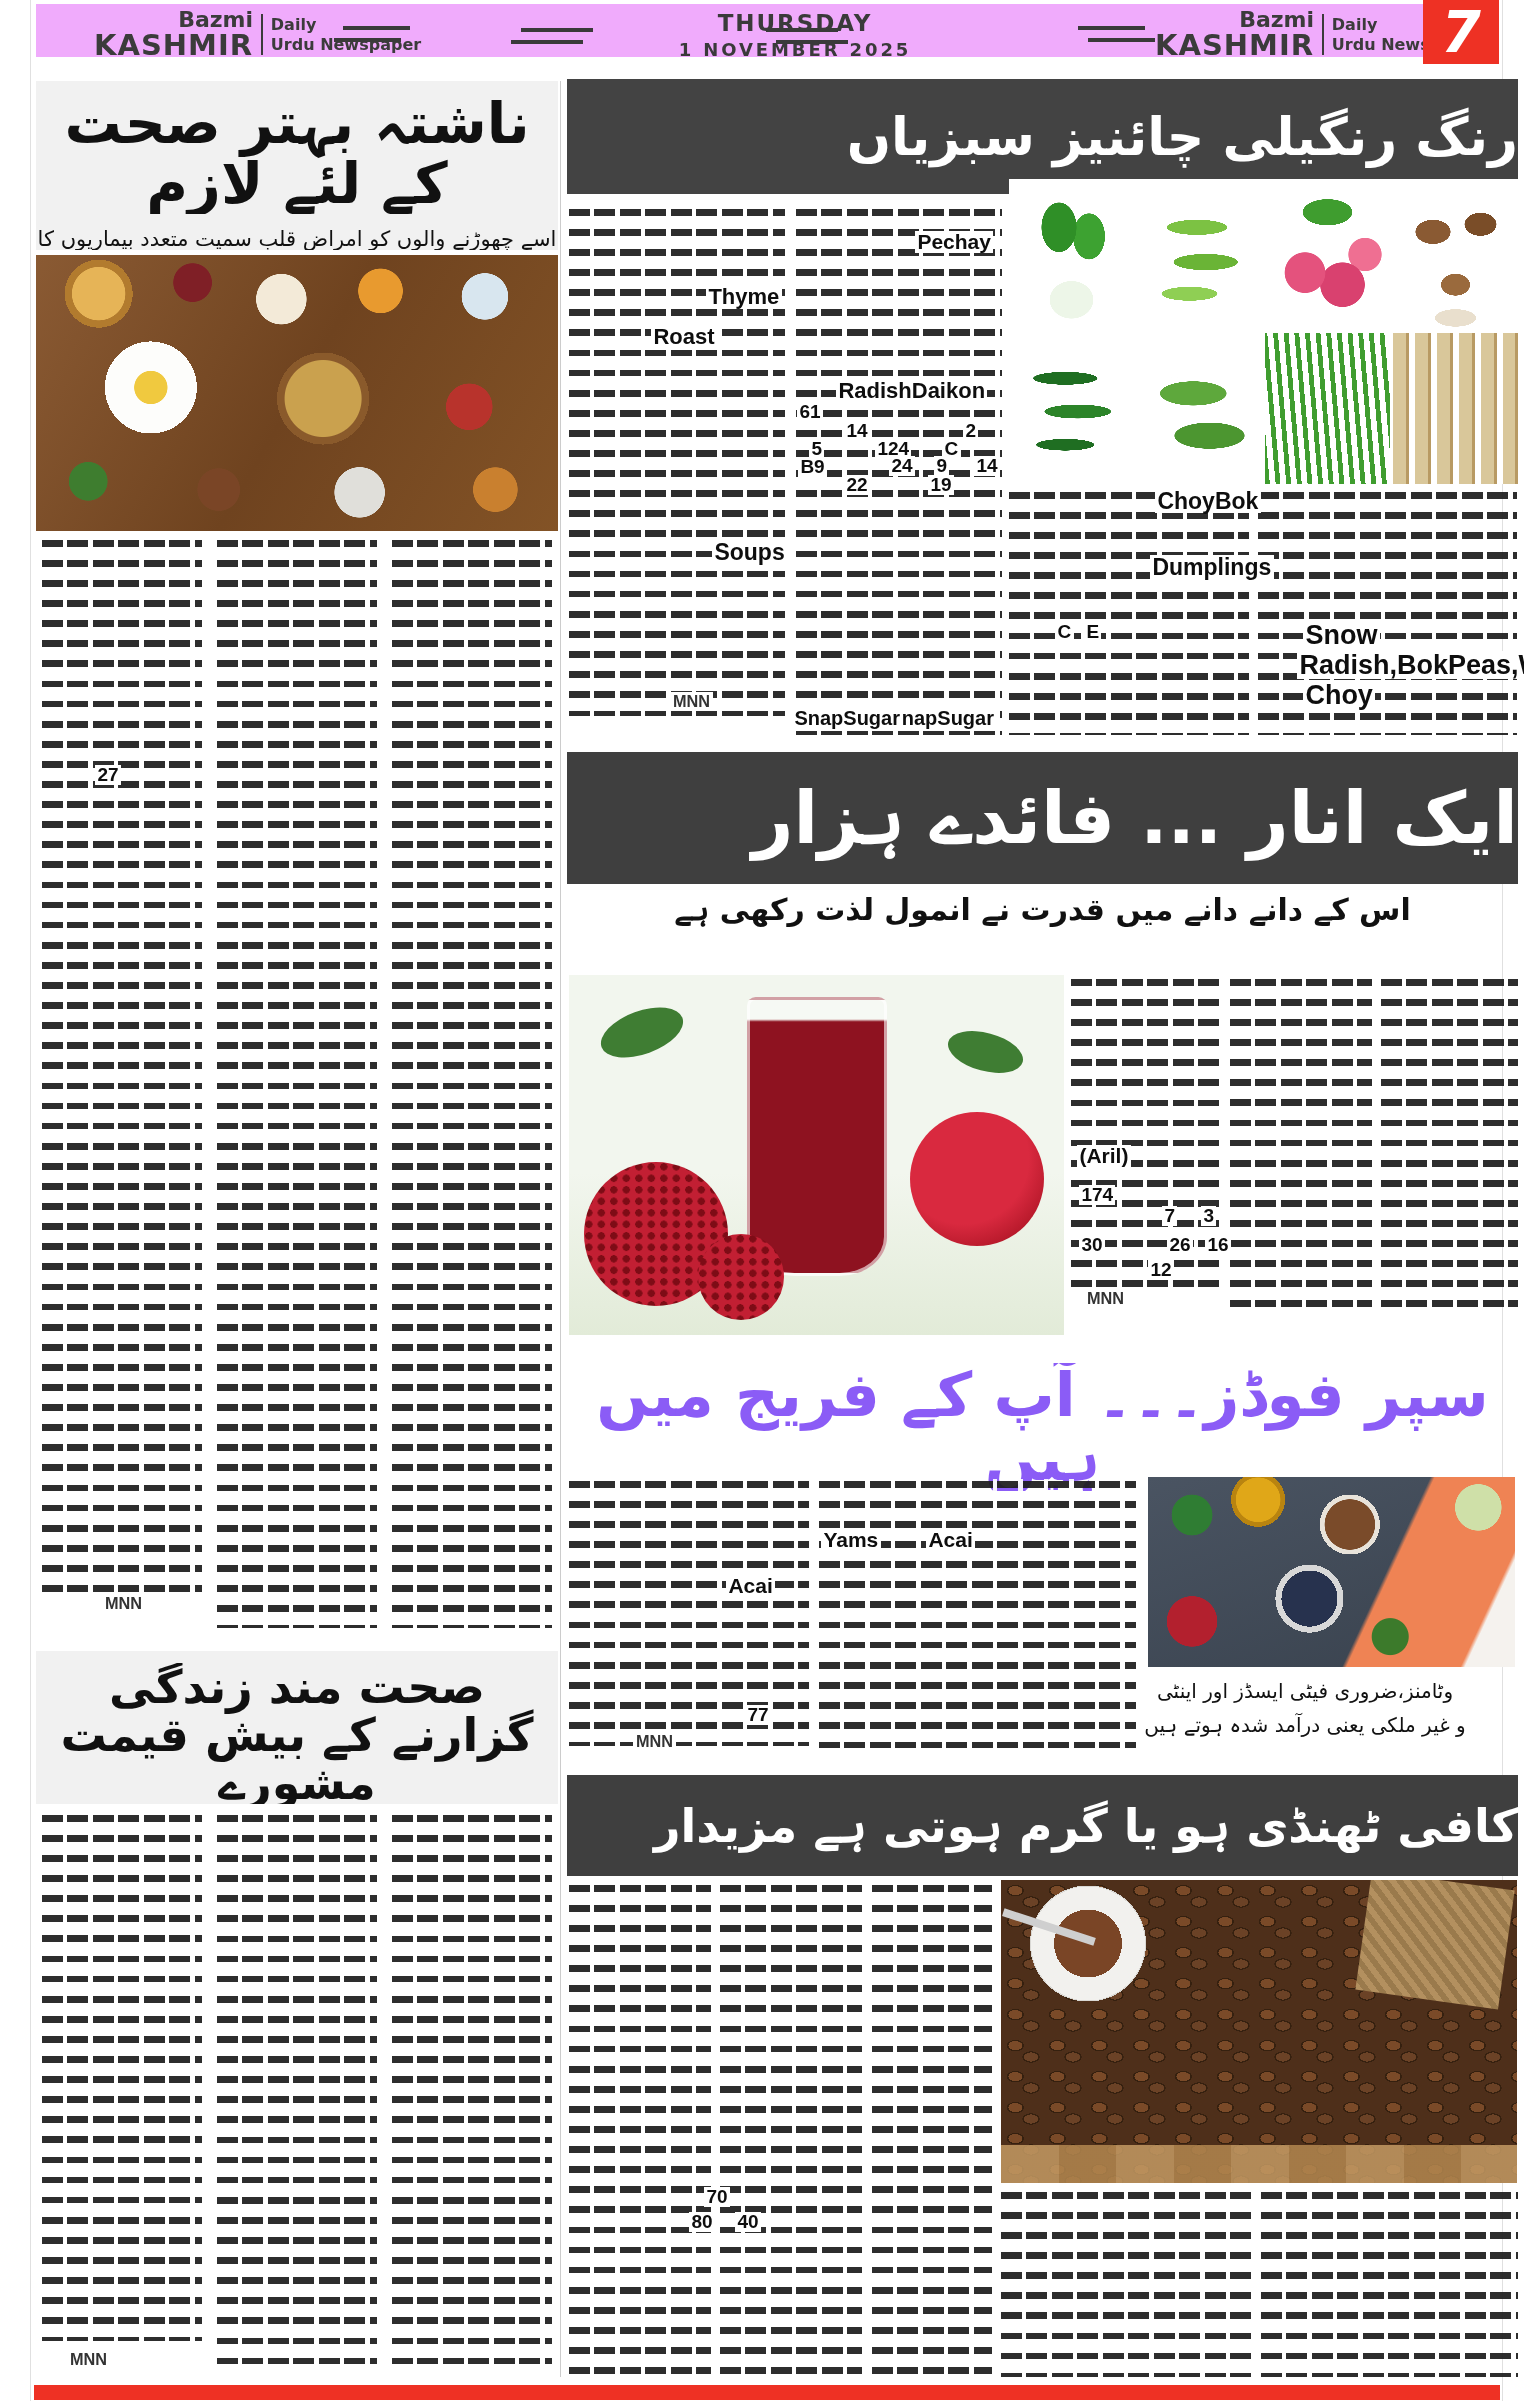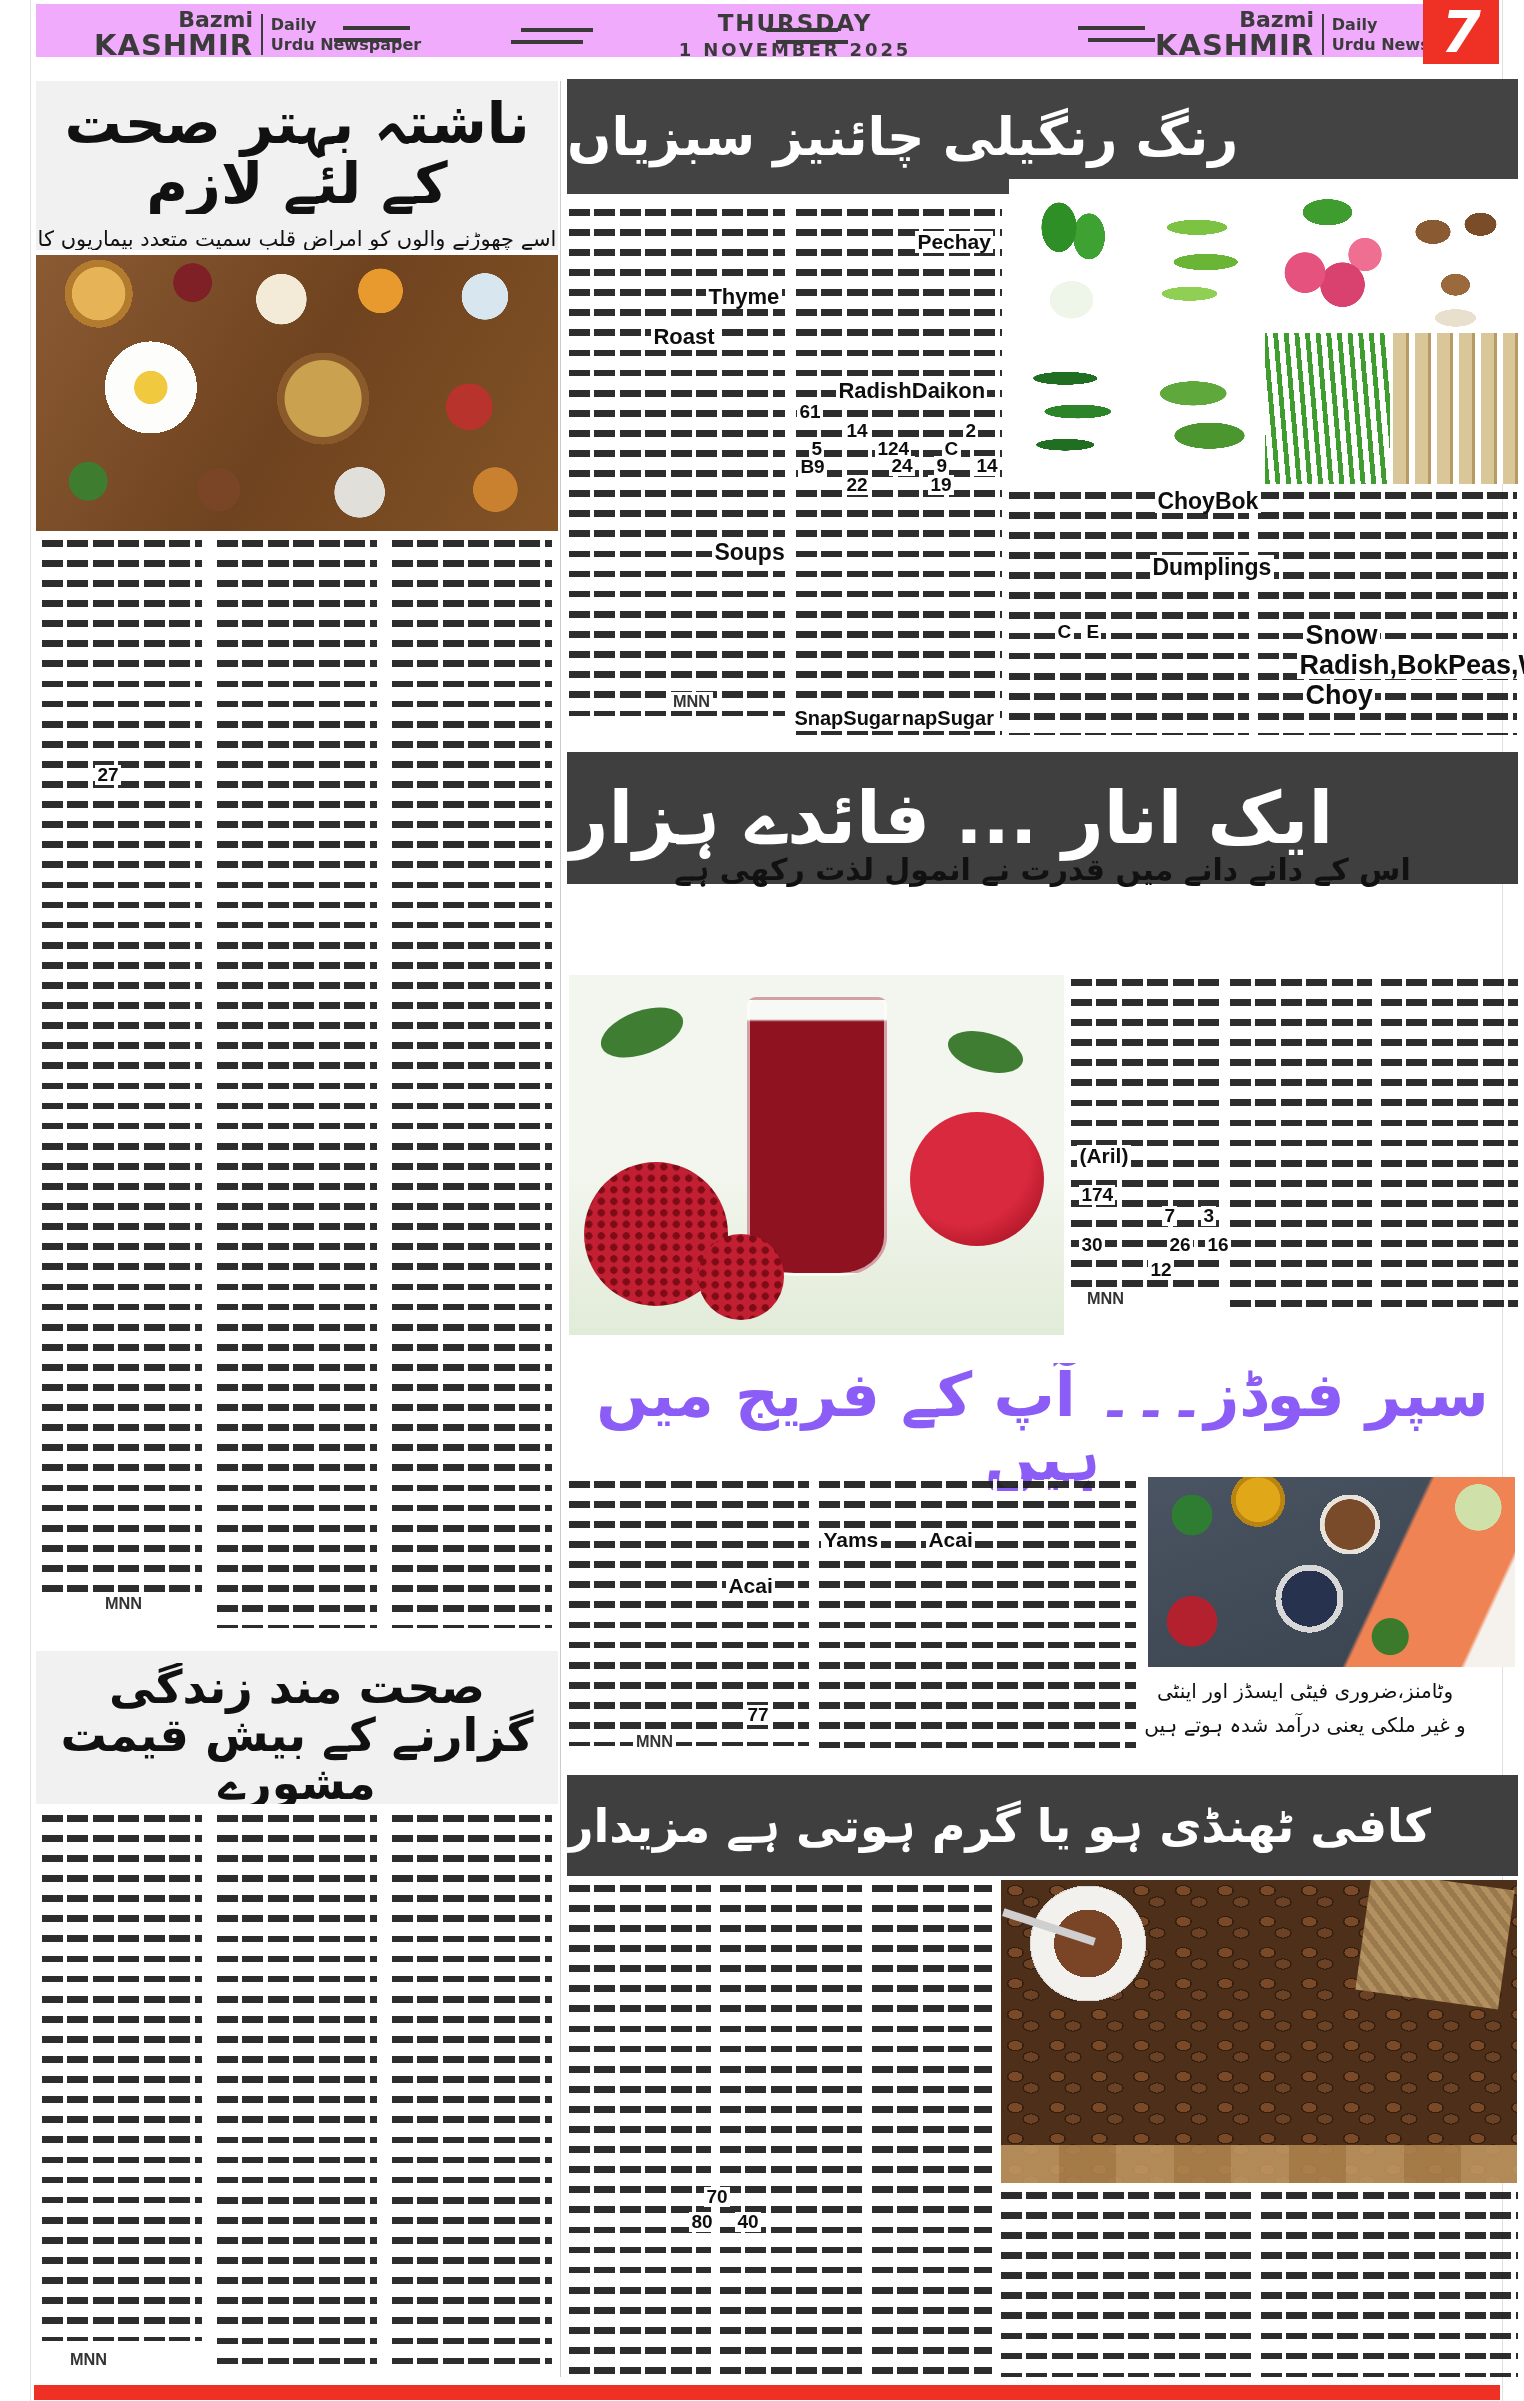--- a/index.html
+++ b/index.html
@@ -19,21 +19,21 @@
   .date-day{font-size:23px;font-weight:bold;letter-spacing:1.9px;}
   .date-date{font-size:18px;font-weight:bold;letter-spacing:2.9px;margin-top:2.9px;}
   .deco{position:absolute;height:4.3px;background:#3a3a3a;}
   .pageno{position:absolute;left:1423px;top:0;width:76px;height:64px;background:#ee3124;
           display:flex;align-items:center;justify-content:center;color:#fff;
           font-size:57px;font-weight:bold;font-style:italic;}
   
   .vrule{position:absolute;left:560px;top:81px;width:1px;height:2296px;background:#cccccc;}
   .panel{position:absolute;background:#f1f1f1;overflow:hidden;text-align:center;}
   .band{position:absolute;background:#434343;overflow:hidden;display:flex;align-items:center;
-        justify-content:flex-start;color:#fff;font-weight:bold;}
+        justify-content:flex-end;color:#fff;font-weight:bold;}
   .urdu{direction:rtl;font-family:"DejaVu Sans","Liberation Serif",serif;}
   .greek{position:absolute;opacity:.93;
     background-image:
       repeating-linear-gradient(90deg,transparent 0 21px,#ffffff 21px 25.5px),
       repeating-linear-gradient(180deg,#1e1e1e 1.9px 8.6px,transparent 8.6px 22px);}
   .tok{position:absolute;font-family:"Liberation Sans",sans-serif;font-weight:bold;color:#0e0e0e;
        background:#fff;padding:0 2.4px;line-height:1.05;font-size:19px;white-space:nowrap;}
   .credit{position:absolute;font-family:"Liberation Sans",sans-serif;font-weight:bold;color:#333;
           background:#fff;font-size:16.3px;padding:0 2.9px;}
   .redstrip{position:absolute;left:34px;top:2385px;width:1466px;height:15.4px;background:#ee3124;}
@@ -233,21 +233,21 @@
   <span class="tok" style="left:1150px;top:555px;font-size:23px;">Dumplings</span>
   <span class="tok" style="left:1084px;top:622px;">E</span>
   <span class="tok" style="left:1055px;top:622px;">C</span>
   <span class="tok" style="left:1303px;top:621px;font-size:27px;">Snow</span>
   <span class="tok" style="left:1297px;top:651px;font-size:27px;">Radish,BokPeas,Winter</span>
   <span class="tok" style="left:1303px;top:681px;font-size:27px;">Choy</span>
 
   <div class="band" style="left:567px;top:752px;width:951px;height:132px;font-size:72px;background:#3f3f3f;">
     <span class="urdu">ایک انار ... فائدے ہزار</span>
   </div>
-  <div class="sub urdu" style="position:absolute;left:567px;top:852px;width:951px;text-align:center;font-size:30px;font-weight:bold;">اس کے دانے دانے میں قدرت نے انمول لذت رکھی ہے</div>
+  <div class="sub urdu" style="position:absolute;left:567px;top:892px;width:951px;text-align:center;font-size:30px;font-weight:bold;">اس کے دانے دانے میں قدرت نے انمول لذت رکھی ہے</div>
   <div class="pg-photo">
     <div class="pg-leaf" style="left:6%;top:10%;width:86px;height:43px;transform:rotate(-20deg);"></div>
     <div class="pg-leaf" style="right:8%;top:16%;width:77px;height:38px;transform:rotate(15deg);"></div>
     <div class="pg-glass"></div>
     <div class="pg-fruit" style="right:4%;top:38%;width:134px;height:134px;"></div>
     <div class="pg-seeds" style="left:3%;top:52%;width:144px;height:144px;"></div>
     <div class="pg-seeds" style="left:26%;top:72%;width:86px;height:86px;"></div>
   </div>
   <div class="greek" style="left:1071px;top:977px;width:149px;height:315px;"></div>
   <div class="greek" style="left:1230px;top:977px;width:142px;height:331px;"></div>

